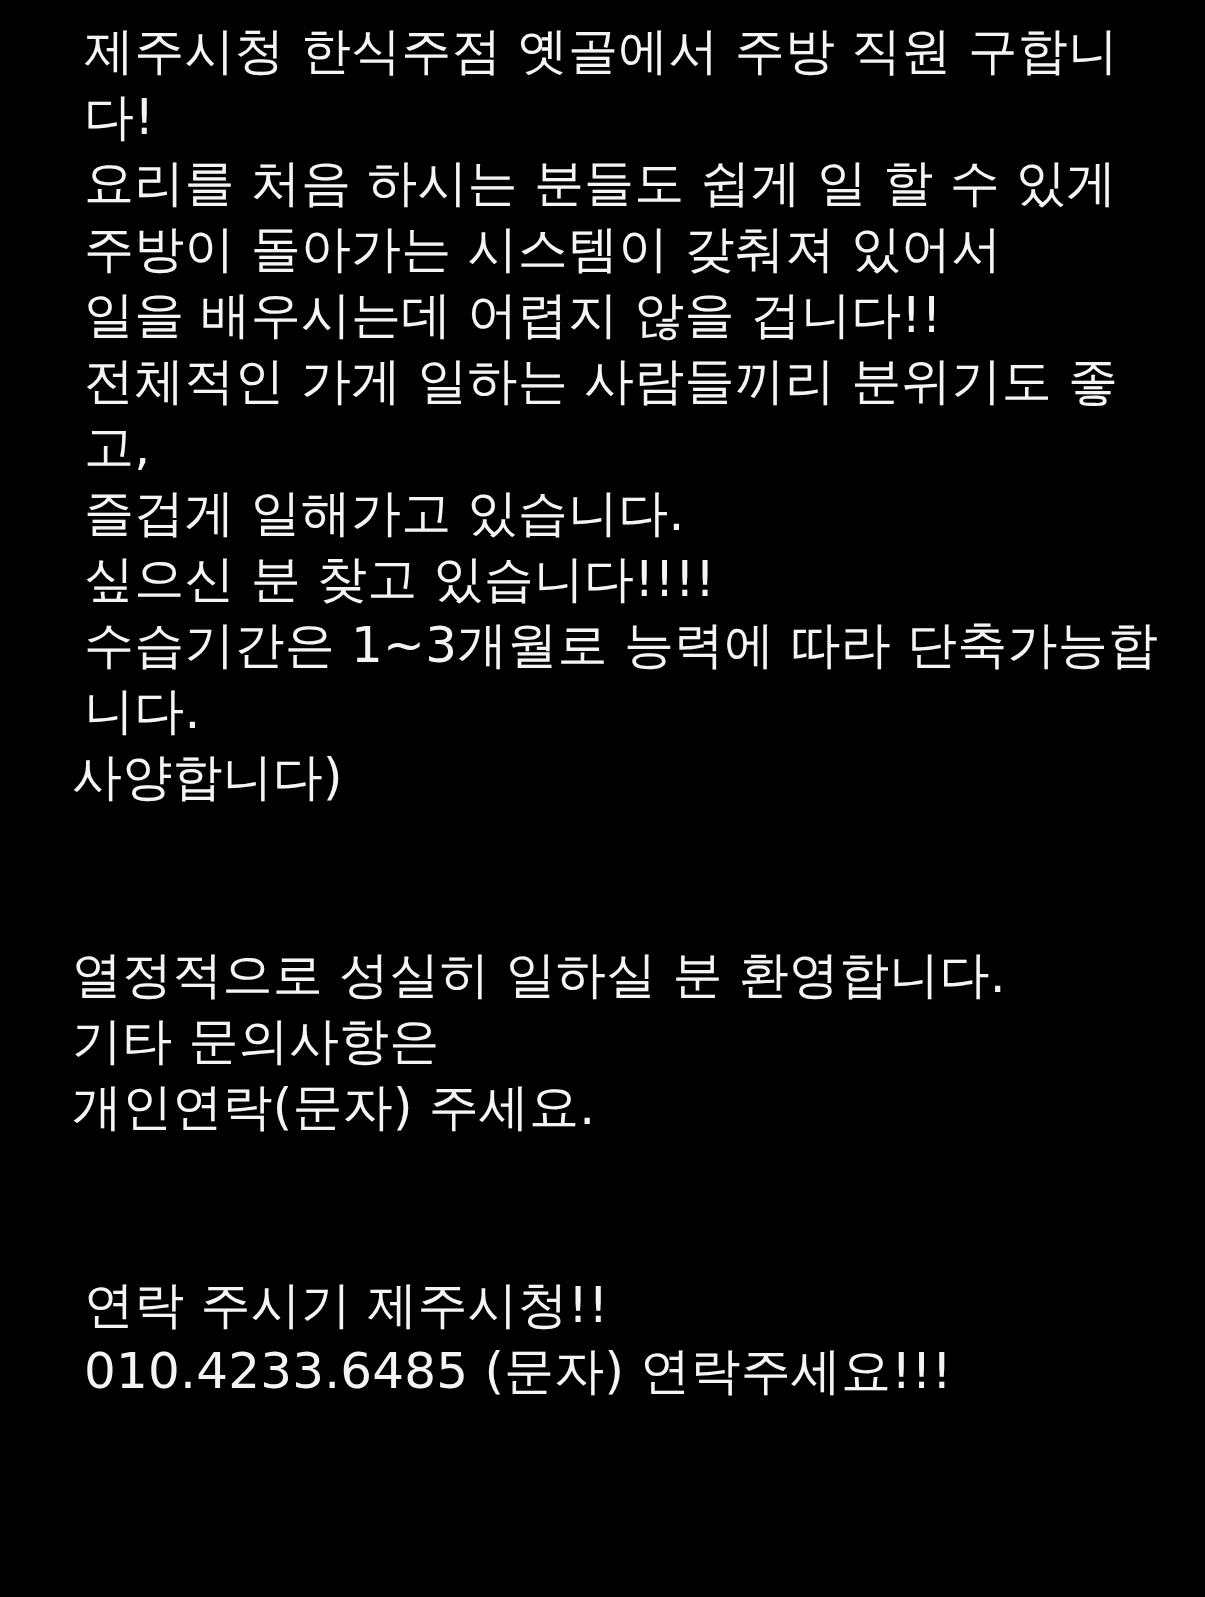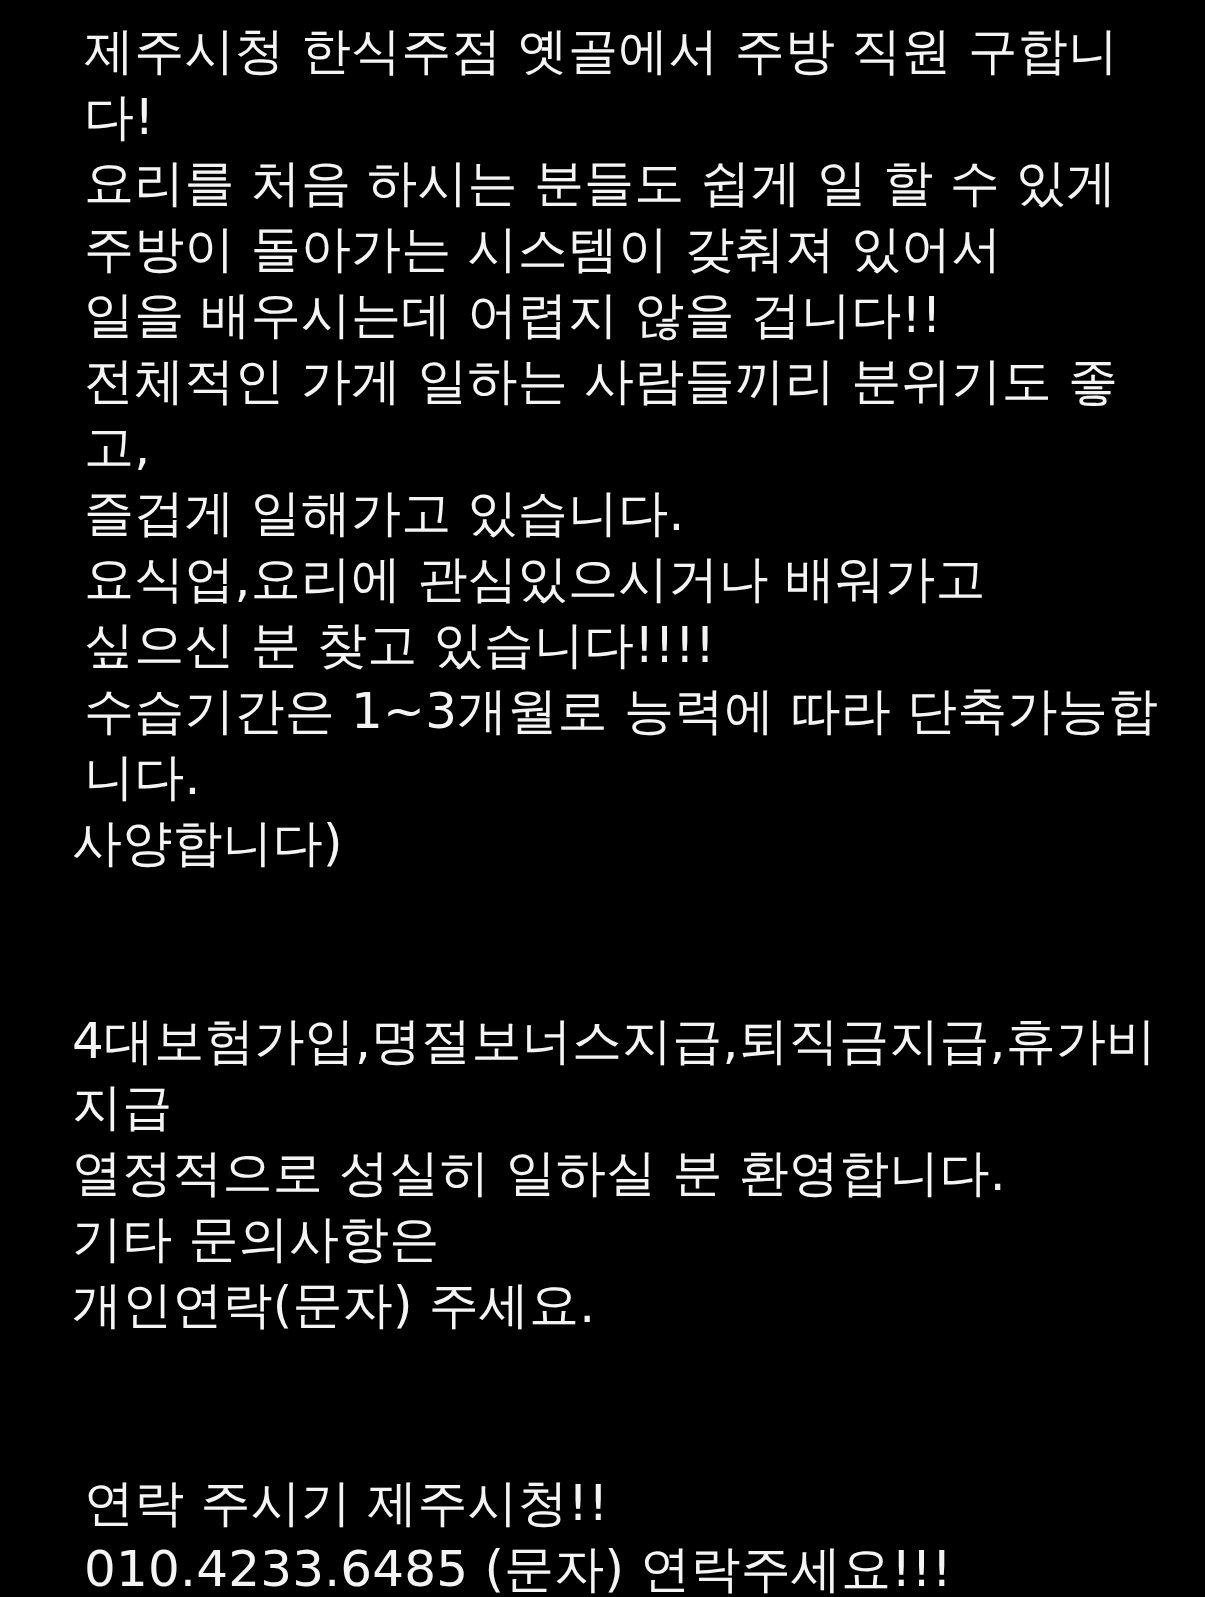--- a/index.html
+++ b/index.html
@@ -44,27 +44,25 @@
 <body>
 
 <div class="post">
   <div id="lines-container">
       <div class="line indent">제주시청 한식주점 옛골에서 주방 직원 구합니다!</div>
       <div class="line indent">요리를 처음 하시는 분들도 쉽게 일 할 수 있게</div>
       <div class="line indent">주방이 돌아가는 시스템이 갖춰져 있어서</div>
       <div class="line indent">일을 배우시는데 어렵지 않을 겁니다!!</div>
       <div class="line indent">전체적인 가게 일하는 사람들끼리 분위기도 좋고,</div>
       <div class="line indent">즐겁게 일해가고 있습니다.</div>
-      <div class="line indent">요식업,요리에 관심있으시거나 배워가고</div>
       <div class="line indent">싶으신 분 찾고 있습니다!!!!</div>
       <div class="line indent">수습기간은 1~3개월로 능력에 따라 단축가능합니다.</div>
       <div class="line">사양합니다)</div>
       <div class="line blank"></div>
       <div class="line blank"></div>
-      <div class="line">4대보험가입,명절보너스지급,퇴직금지급,휴가비지급</div>
       <div class="line">열정적으로 성실히 일하실 분 환영합니다.</div>
       <div class="line">기타 문의사항은</div>
       <div class="line">개인연락(문자) 주세요.</div>
       <div class="line blank"></div>
       <div class="line blank"></div>
       <div class="line indent">연락 주시기 제주시청!!</div>
       <div class="line indent">010.4233.6485 (문자) 연락주세요!!!</div>
     </div>
 </div>
 

